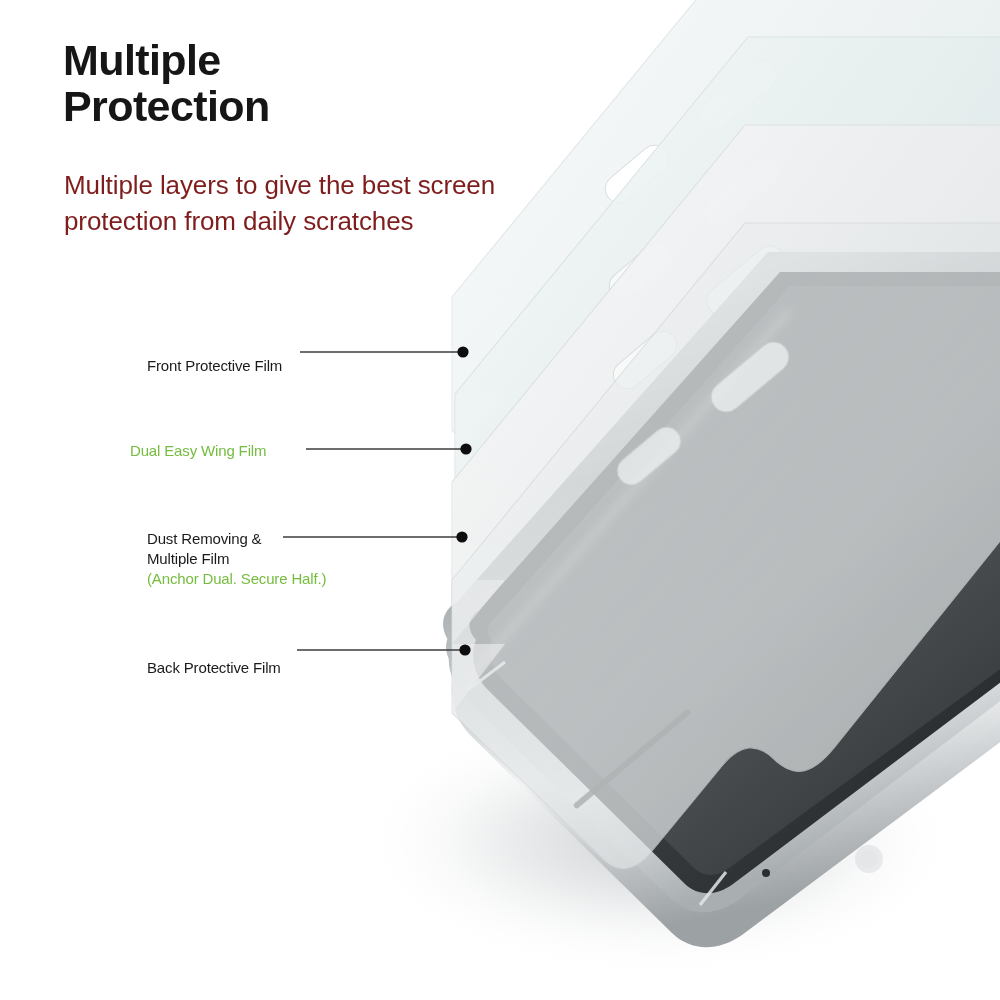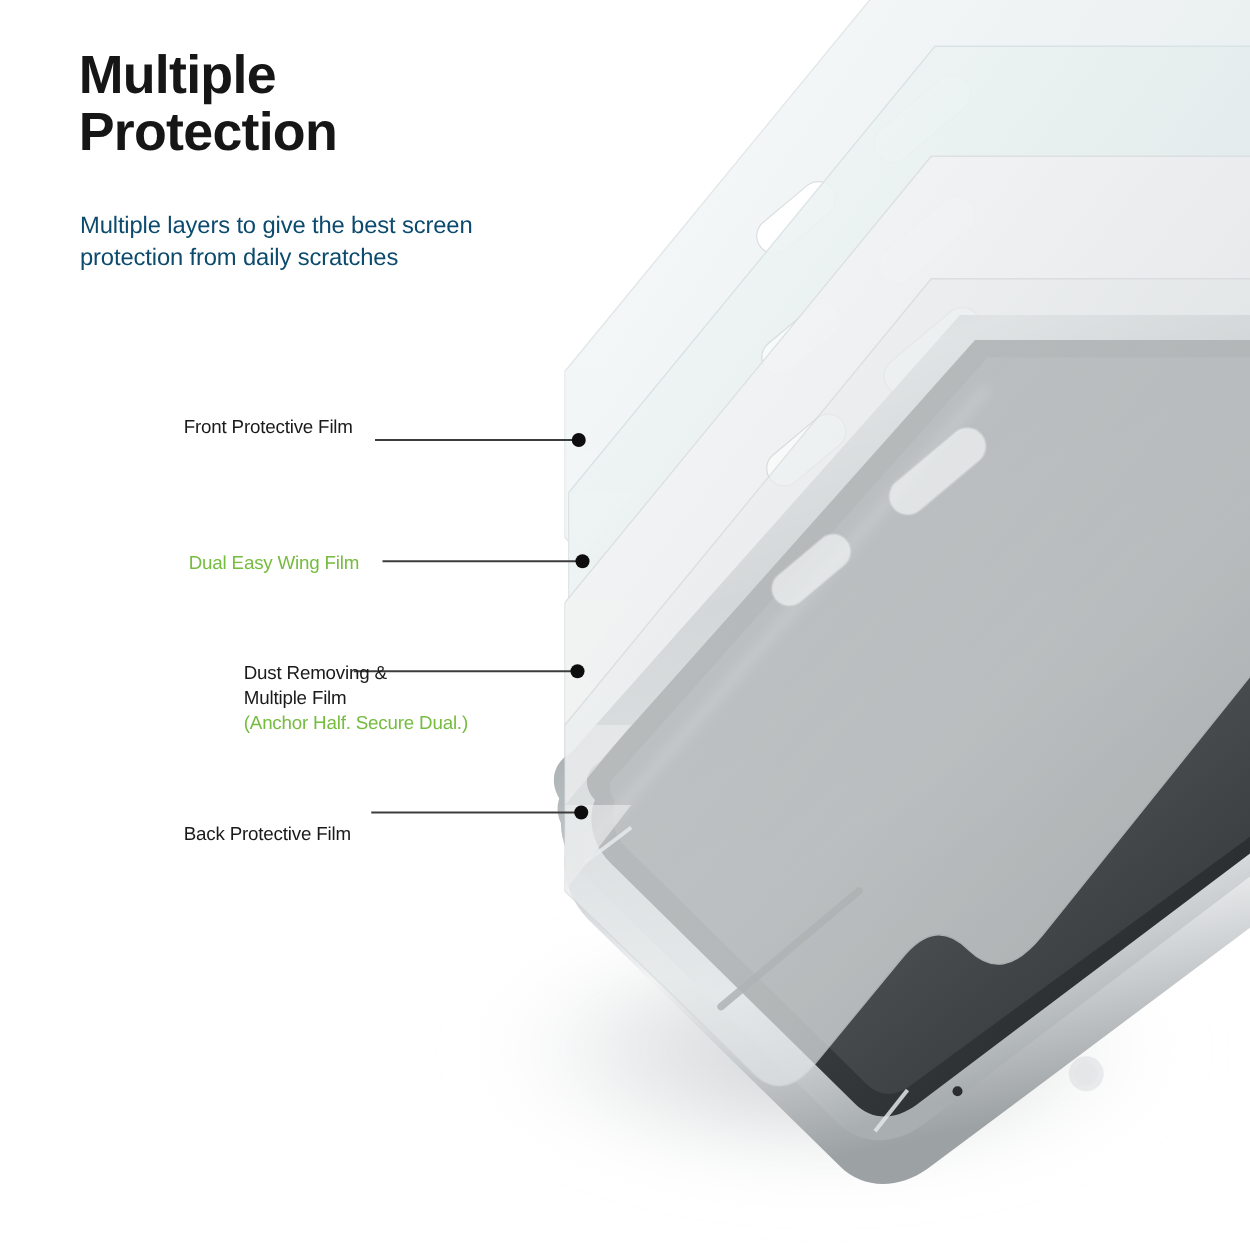--- a/index.html
+++ b/index.html
@@ -16,22 +16,22 @@
 
   
   .headline {
     position:absolute; left:63px; top:37px;
     font-size:43px; line-height:1.07;
     font-weight:bold; letter-spacing:-0.6px;
     color:#161616; white-space:pre-line;
   }
   .subhead {
     position:absolute; left:64px; top:168px;
-    font-size:19px; line-height:1.37;
-    font-weight:400; color:#0c4a6e; white-space:pre-line;
+    font-size:26px; line-height:1.37;
+    font-weight:400; color:#7f1d1d; white-space:pre-line;
     letter-spacing:-0.1px;
   }
 
   
   .callout { position:absolute; font-size:15px; line-height:1.34; letter-spacing:-0.15px; }
   .callout .ln { display:block; white-space:nowrap; }
   .callout .black { color:#1a1a1a; }
   .callout .green { color:#76bc3f; }
 
   
@@ -263,31 +263,31 @@
       </g>
     </svg>
   </div>
 
   <h1 class="headline">Multiple
 Protection</h1>
 
   <p class="subhead">Multiple layers to give the best screen
 protection from daily scratches</p>
 
-  <div class="callout" style="left:147px; top:332px;">
+  <div class="callout" style="left:147px; top:356px;">
     <span class="ln black">Front Protective Film</span>
   </div>
 
-  <div class="callout" style="left:151px; top:441px;">
+  <div class="callout" style="left:130px; top:441px;">
     <span class="ln green">Dual Easy  Wing Film</span>
   </div>
 
-  <div class="callout" style="left:147px; top:529px;margin-left:48px;">
+  <div class="callout" style="left:147px; top:529px;">
     <span class="ln black">Dust Removing &amp;</span>
     <span class="ln black">Multiple Film</span>
-    <span class="ln green">(Anchor Half. Secure Dual.)</span>
+    <span class="ln green">(Anchor Dual. Secure Half.)</span>
   </div>
 
   <div class="callout" style="left:147px; top:641px;margin-top:17px;">
     <span class="ln black">Back Protective Film</span>
   </div>
 
 </div>
 
 </body></html>

